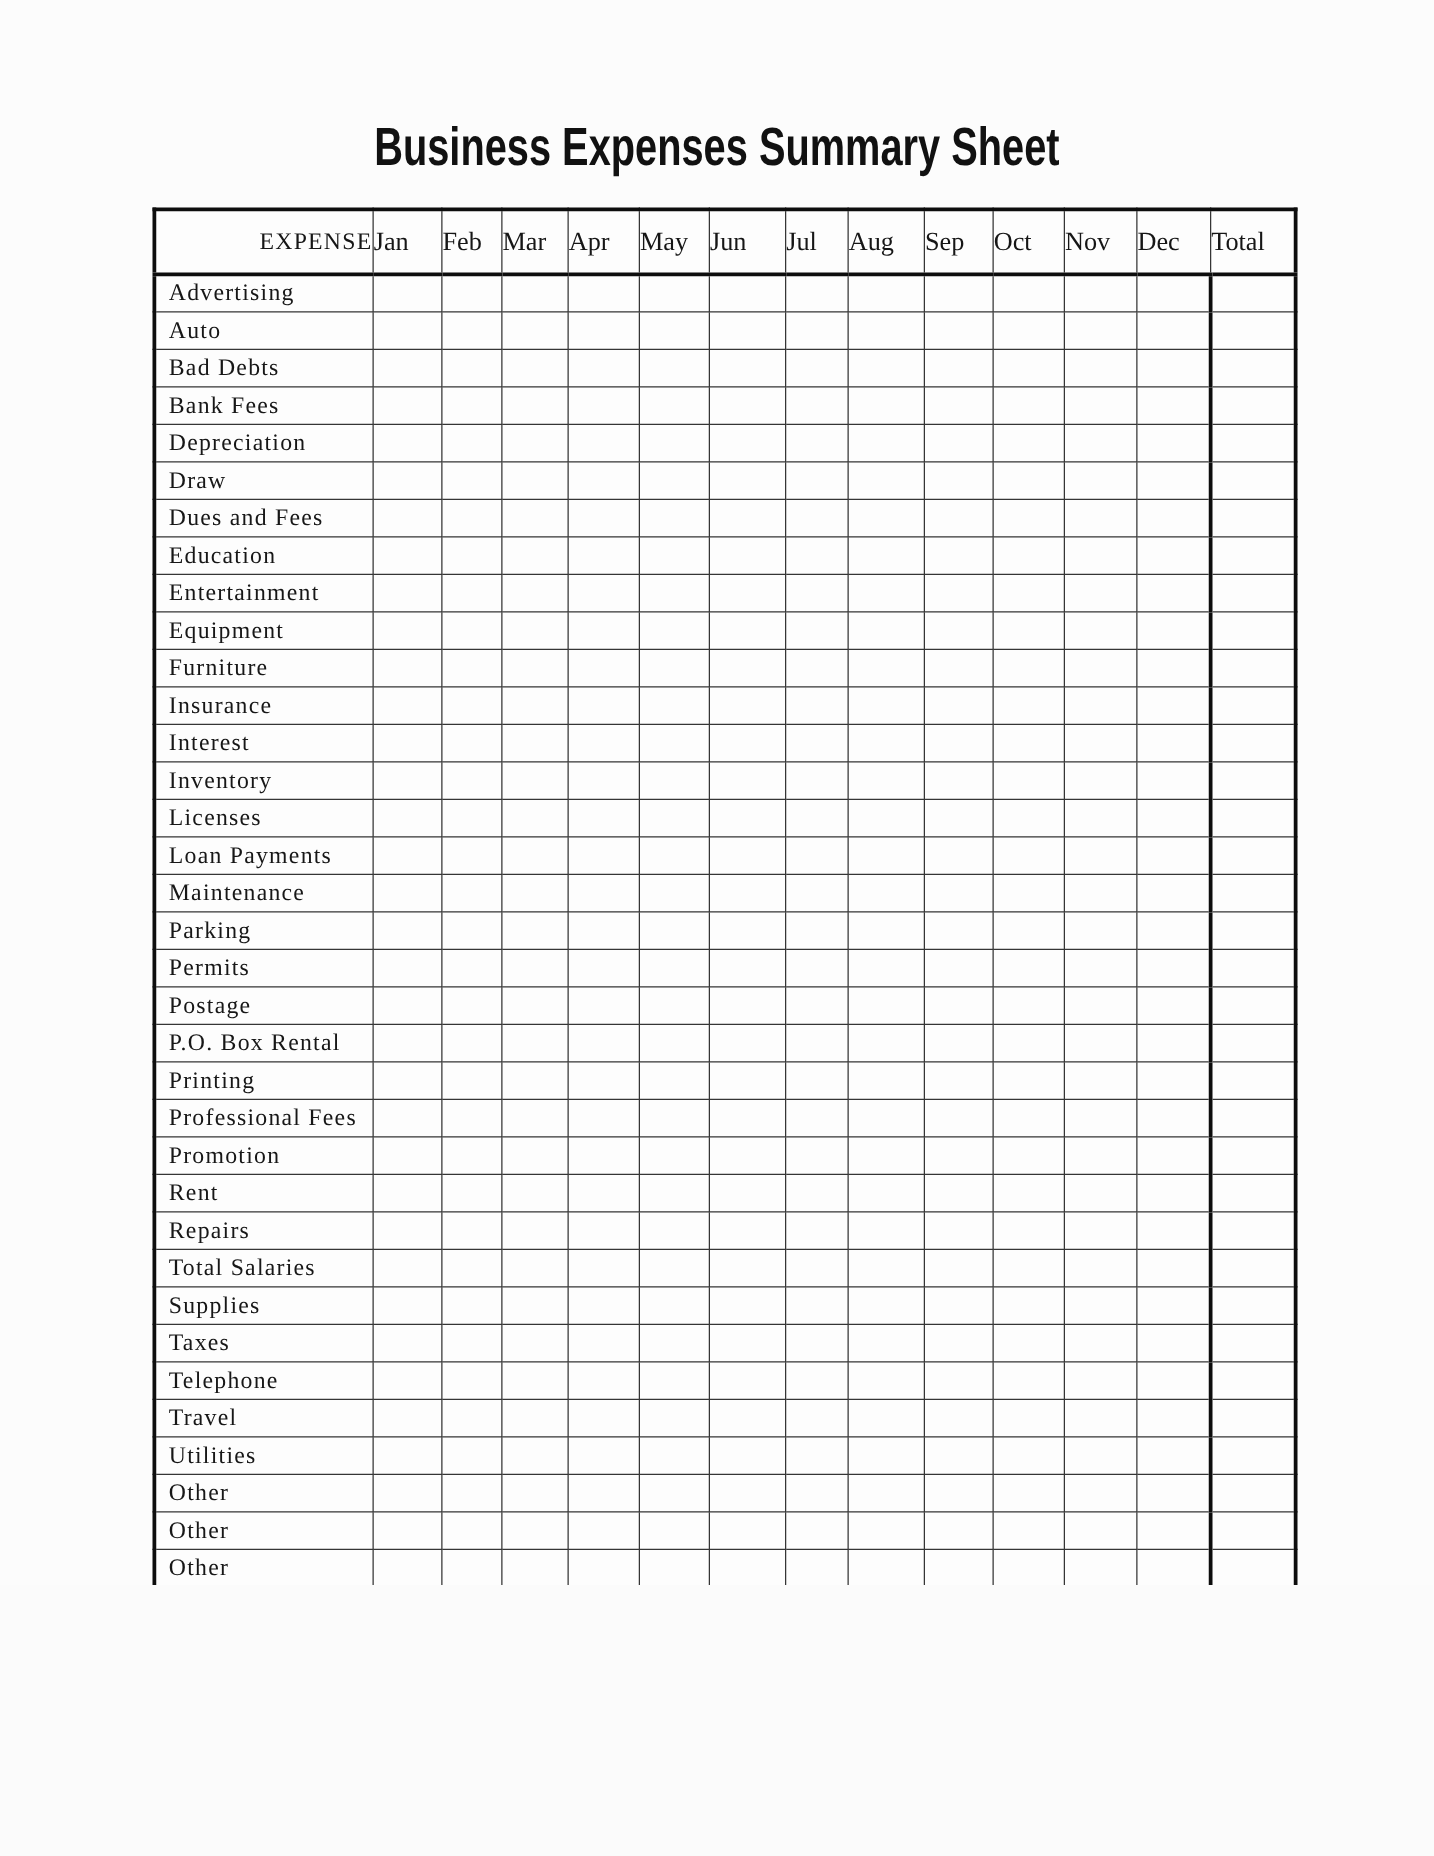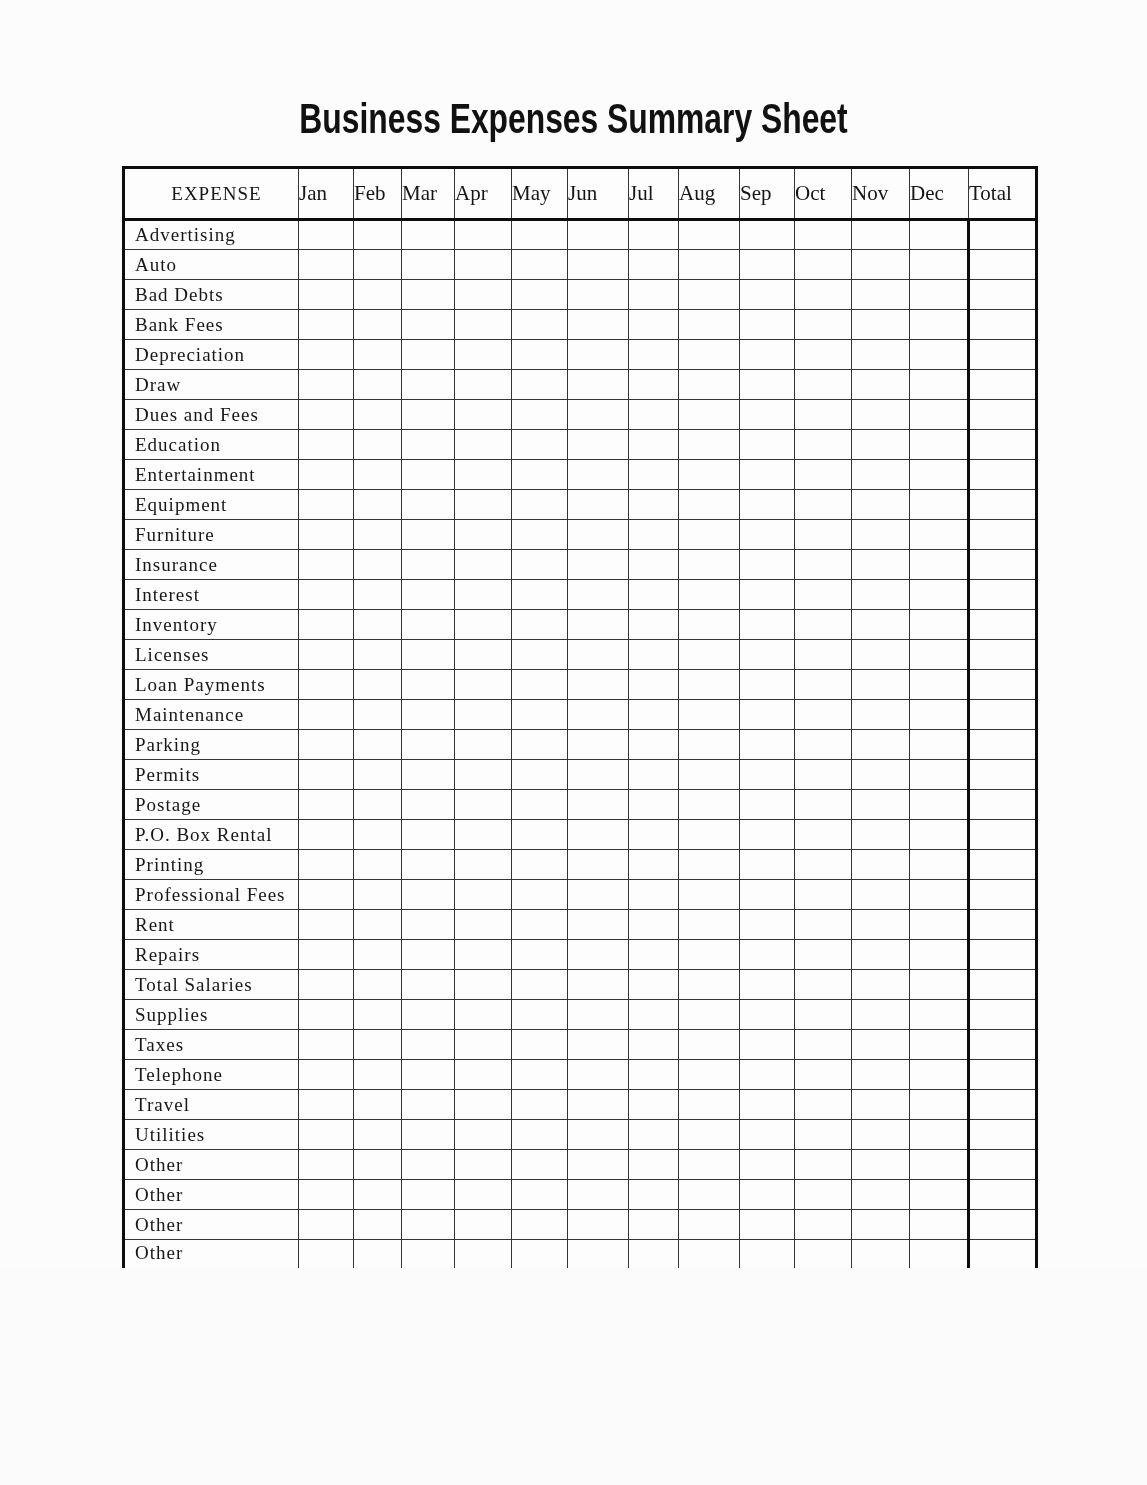--- a/index.html
+++ b/index.html
@@ -51,21 +51,21 @@
   
   .expense-table thead tr { height: 52px; }
   .expense-table thead th {
     border-bottom: 3px solid #0d0d0d;
     font-weight: 400;
     font-size: 21px;
     text-align: left;
     color: #161616;
   }
   .expense-table thead th.expense-head {
-    text-align: center;
+    text-align: right;
     padding-left: 10px;
     font-size: 19px;
     letter-spacing: 1px;
   }
   
   .expense-table tbody tr { height: 30px; }
   .expense-table tbody tr.tall-row { height: 38px; }
   .expense-table tbody tr.tall-row td.expense-cell {
     vertical-align: top;
     padding-top: 2px;
@@ -498,20 +498,36 @@
           <td class="value-cell"></td>
           <td class="value-cell"></td>
           <td class="value-cell"></td>
           <td class="value-cell"></td>
           <td class="value-cell"></td>
           <td class="value-cell"></td>
           <td class="value-cell"></td>
           <td class="value-cell total-col"></td>
         </tr>
         <tr>
+          <td class="expense-cell">Promotion</td>
+          <td class="value-cell"></td>
+          <td class="value-cell"></td>
+          <td class="value-cell"></td>
+          <td class="value-cell"></td>
+          <td class="value-cell"></td>
+          <td class="value-cell"></td>
+          <td class="value-cell"></td>
+          <td class="value-cell"></td>
+          <td class="value-cell"></td>
+          <td class="value-cell"></td>
+          <td class="value-cell"></td>
+          <td class="value-cell"></td>
+          <td class="value-cell total-col"></td>
+        </tr>
+        <tr>
           <td class="expense-cell">Rent</td>
           <td class="value-cell"></td>
           <td class="value-cell"></td>
           <td class="value-cell"></td>
           <td class="value-cell"></td>
           <td class="value-cell"></td>
           <td class="value-cell"></td>
           <td class="value-cell"></td>
           <td class="value-cell"></td>
           <td class="value-cell"></td>

